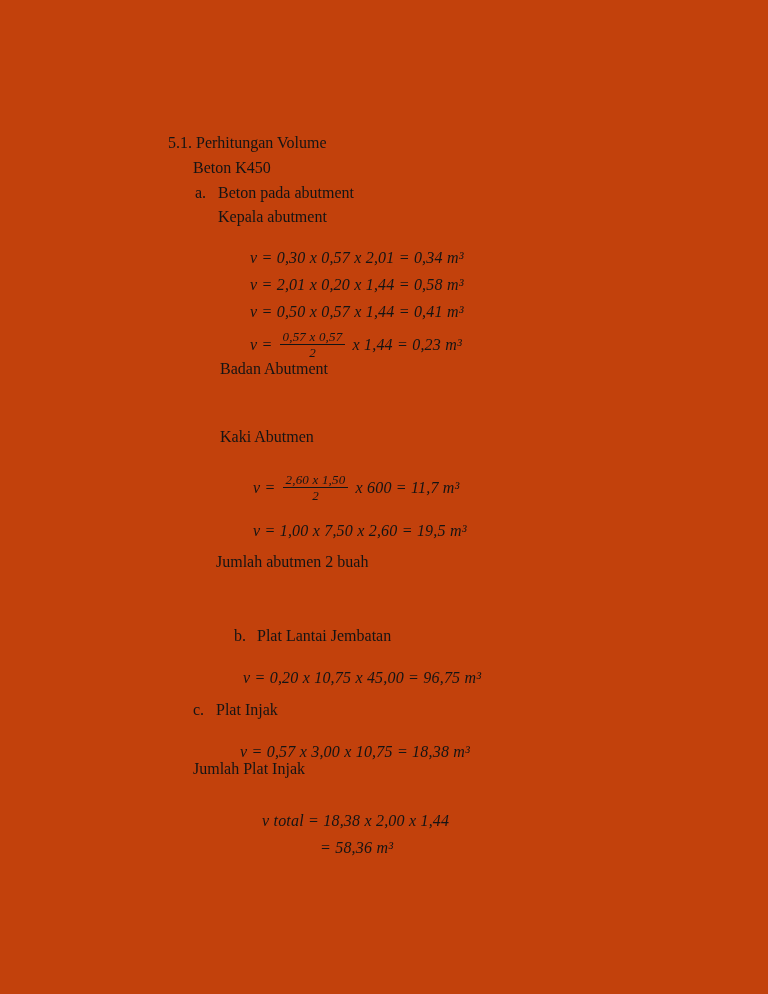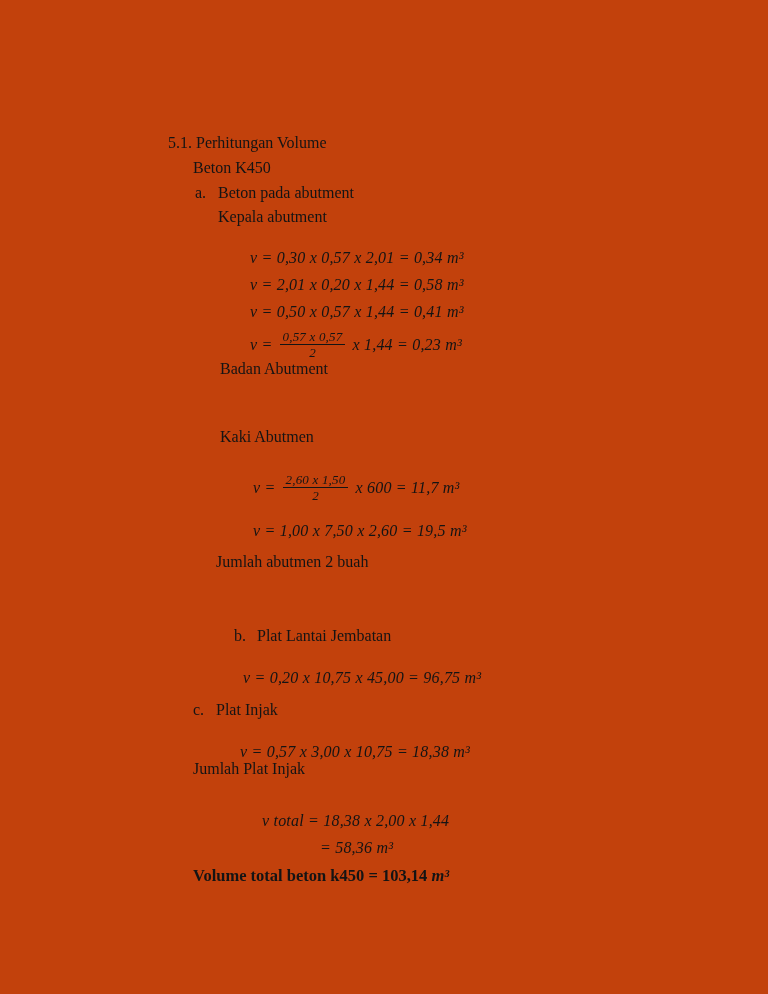--- a/index.html
+++ b/index.html
@@ -94,15 +94,14 @@
   <div class="line l16"><span class="li-label">b.</span><span>Plat Lantai Jembatan</span></div>
   <div class="line l17 formula">v = 0,20 x 10,75 x 45,00 = 96,75 m³</div>
 
   <div class="line l18"><span class="li-label">c.</span><span>Plat Injak</span></div>
   <div class="line l19 formula">v = 0,57 x 3,00 x 10,75 = 18,38 m³</div>
 
   <div class="line l20">Jumlah Plat Injak</div>
   <div class="line l21 formula">v total  = 18,38 x 2,00 x 1,44</div>
   <div class="line l22 formula">= 58,36 m³</div>
 
-  <div class="line l23 bold-total"><span>Volume total beton k450 = 103,14 </span><span class="unit-italic">m³</span></div>
 
 </div>
 
 </body></html>

